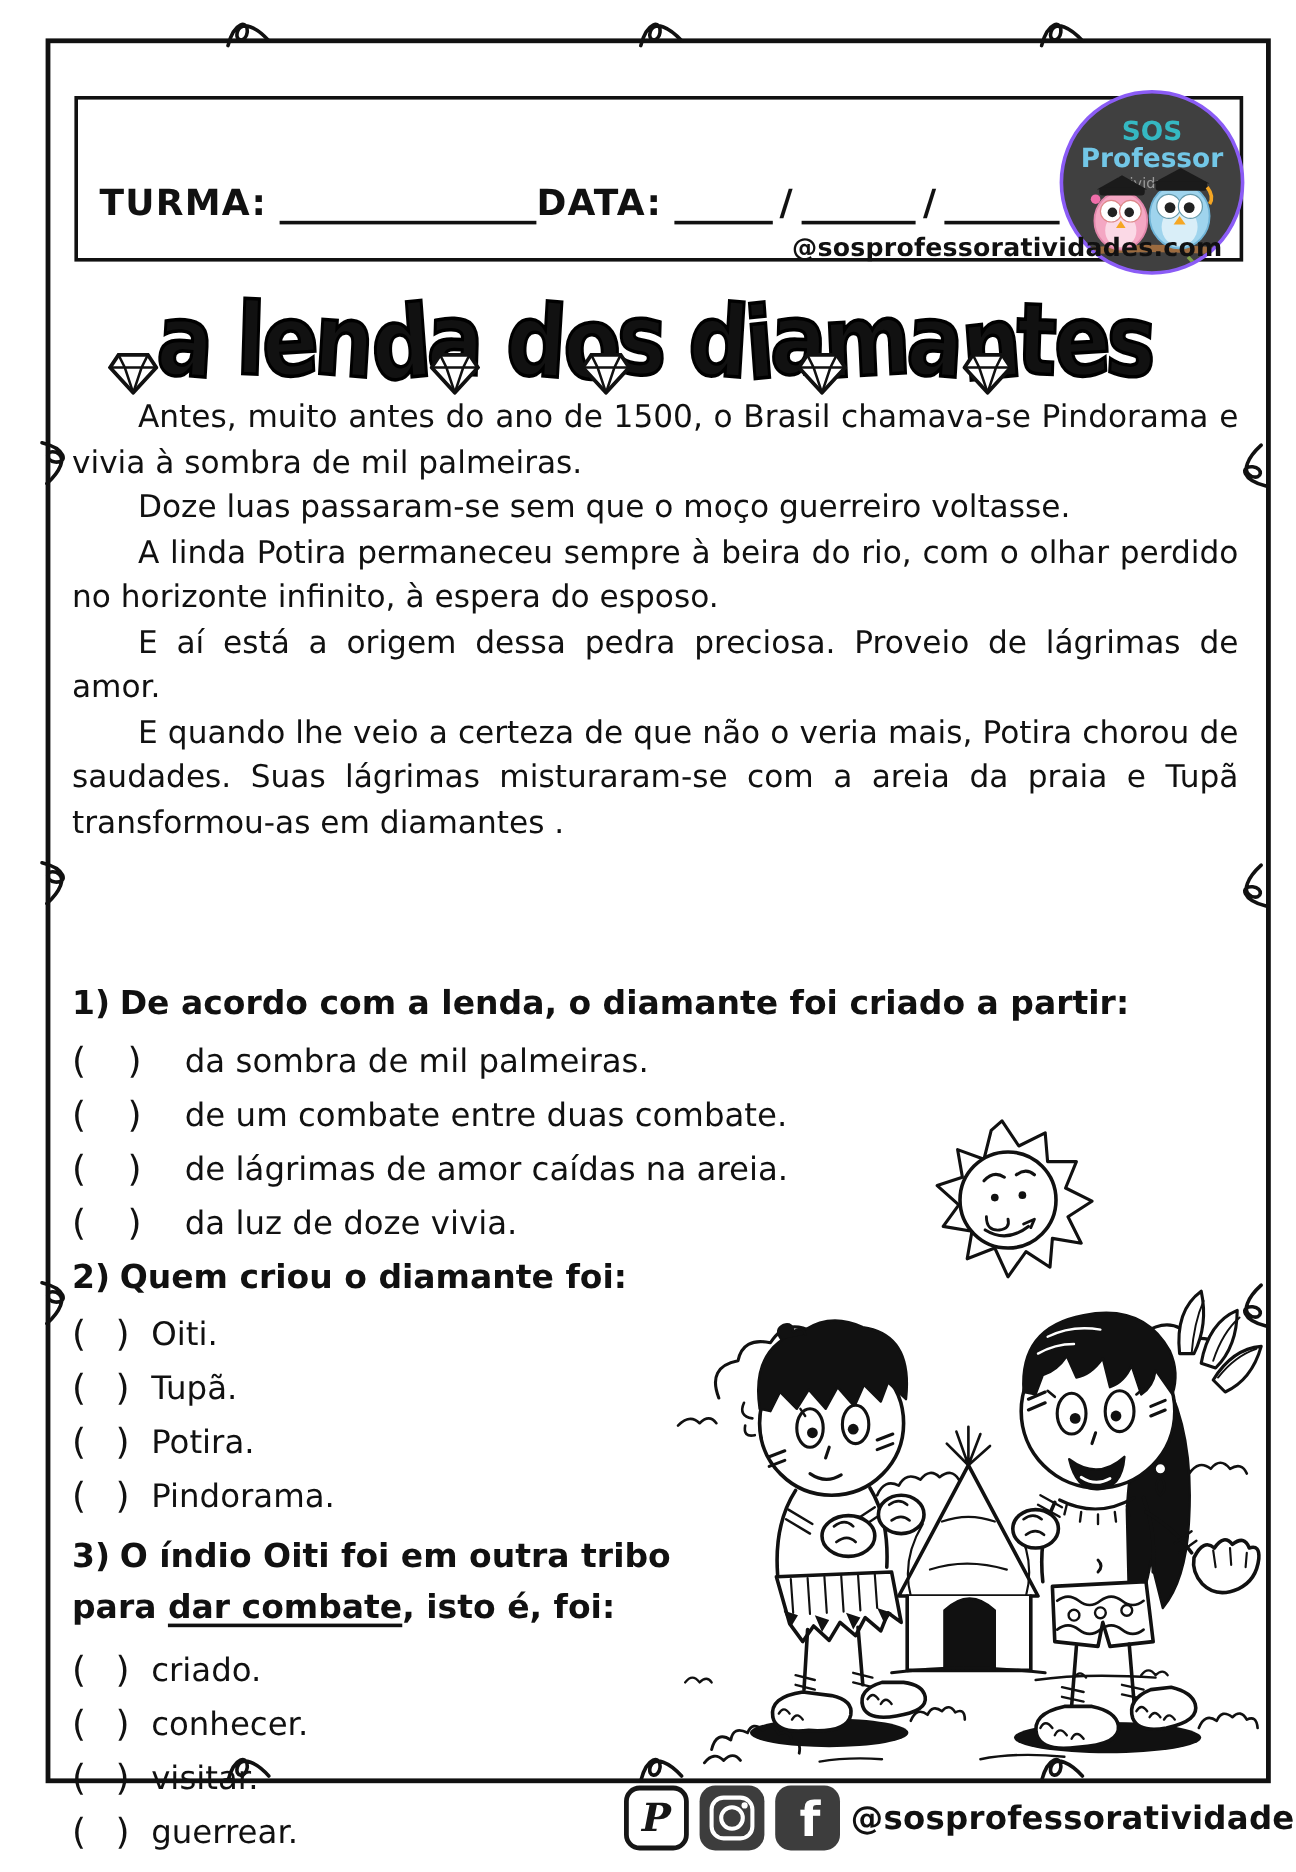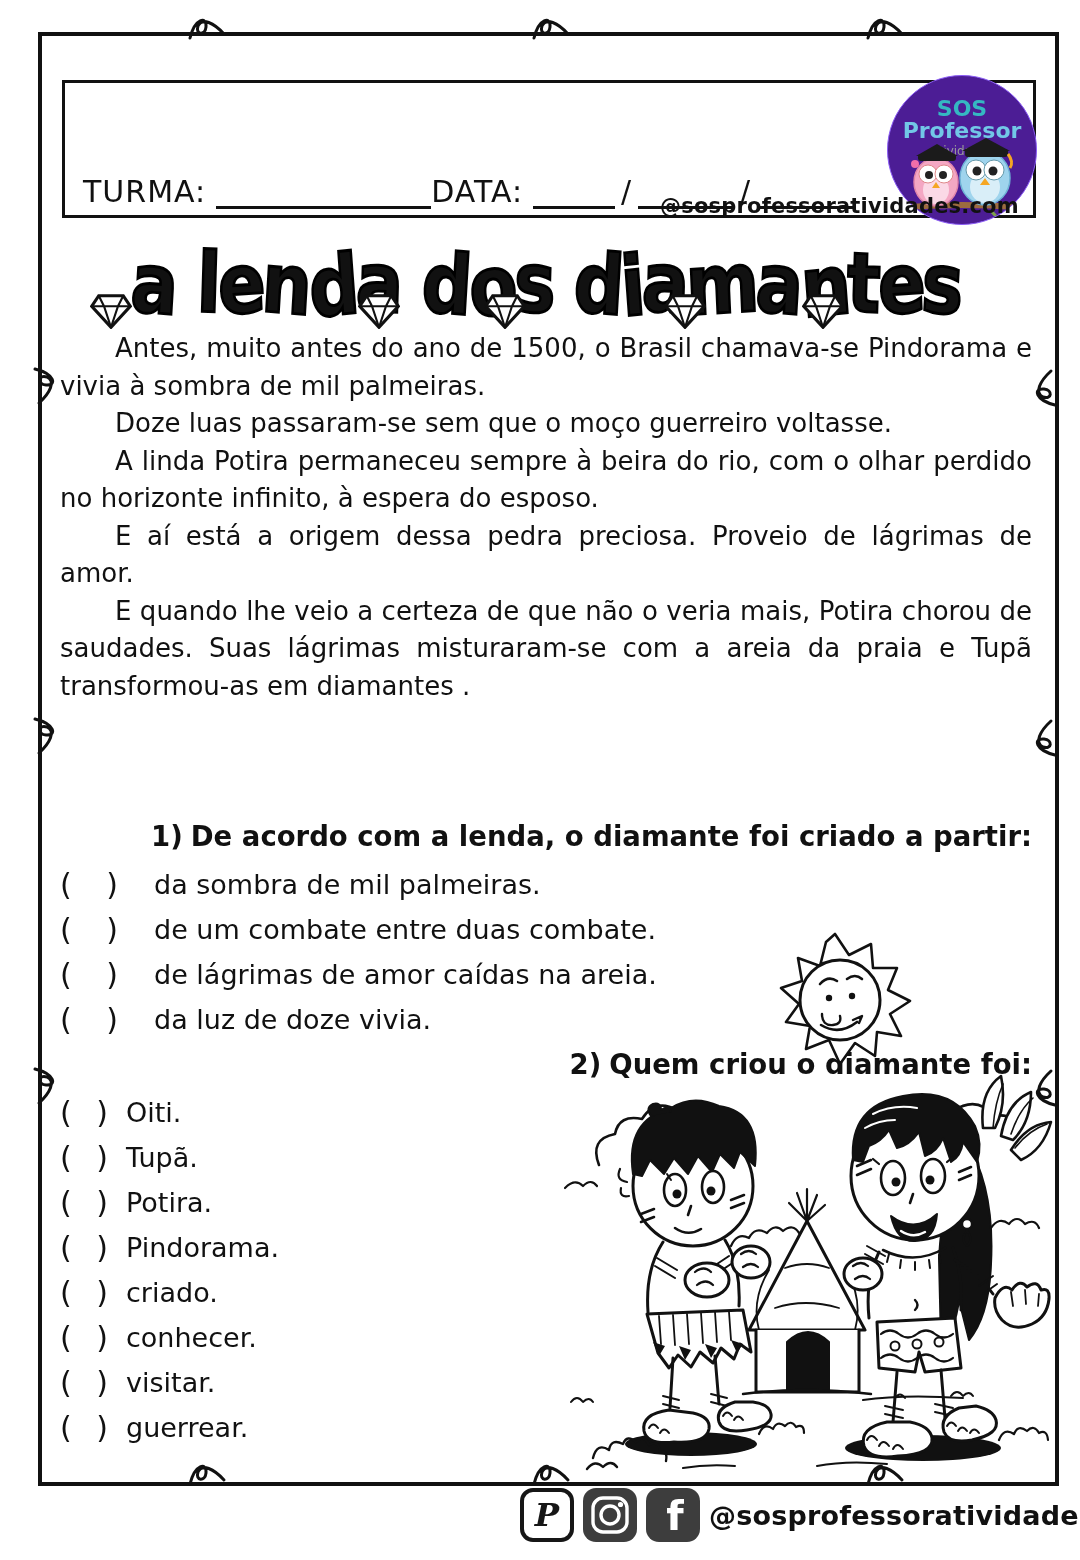--- a/index.html
+++ b/index.html
@@ -7,34 +7,34 @@
          font-family:"DejaVu Sans",sans-serif;color:#111;}
   
   .frame{position:absolute;left:38px;top:32px;width:1013px;height:1446px;border:4px solid #111;}
   .loop{position:absolute;width:40px;height:30px;}
   .loop svg{display:block;width:100%;height:100%;}
   
   .hdr-box{position:absolute;left:62px;top:80px;width:968px;height:132px;border:3px solid #111;background:#fff;}
   .hdr-row{position:absolute;left:18px;right:150px;display:flex;align-items:flex-end;
            font-size:30px;letter-spacing:1px;font-weight:500;}
   .hdr-row1{top:18px;height:38px;}
-  .hdr-row2{top:88px;height:38px;}
+  .hdr-row2{top:66px;height:38px;font-weight:bold;}
   .hdr-label{white-space:nowrap;margin-right:10px;}
   .blank{border-bottom:3px solid #111;height:30px;}
   .flex1{flex:1;}
   .w215{width:215px;}
   .w80{width:82px;}
   .w95{width:96px;}
   .slash{font-size:30px;margin:0 6px;}
   .data-label{margin-left:0;}
   .credit-line{position:absolute;left:660px;top:194px;width:312px;text-align:right;
                font-size:21px;font-weight:bold;letter-spacing:0.2px;}
   
   .logo{position:absolute;right:-4px;top:-8px;width:148px;height:148px;border-radius:50%;
-        background:#4c1d95;border:1px solid #8b5cf6;overflow:hidden;text-decoration:underline;}
+        background:#404040;border:3px solid #8b5cf6;overflow:hidden;text-decoration:underline;}
   .logo-txt{position:absolute;top:22px;width:100%;text-align:center;line-height:1;}
   .logo-sos{font-size:22px;font-weight:bold;color:#35b8c2;}
   .logo-prof{font-size:22px;font-weight:bold;color:#72c7e7;}
   .logo-ativ{display:block;font-size:12px;color:#9a9a9a;margin-top:3px;}
   .logo-owls{position:absolute;left:0;top:48px;width:148px;height:100px;}
   
   .title-wrap{position:absolute;left:60px;top:236px;width:972px;height:96px;text-align:center;}
   .title-text{font-family:"DejaVu Sans",sans-serif;font-weight:900;font-size:70px;
               letter-spacing:-3px;white-space:nowrap;display:inline-block;
               transform:scaleY(1.18);transform-origin:top center;
@@ -43,21 +43,21 @@
   .tl:nth-child(4n+1){transform:rotate(4deg);}
   .tl:nth-child(4n+2){transform:rotate(-5deg) translateY(2px);}
   .tl:nth-child(4n+3){transform:rotate(2deg) translateY(-1px);}
   .tl:nth-child(4n){transform:rotate(-3deg);}
   .diamond{position:absolute;width:42px;height:36px;bottom:2px;}
   
   .story{position:absolute;left:60px;top:330px;width:972px;font-size:26px;line-height:37.5px;}
   .story p{margin:0;text-indent:55px;text-align:justify;}
   
   .questions{position:absolute;left:60px;top:820px;width:972px;font-size:27px;}
-  .q-head{font-weight:bold;font-size:27.5px;margin:0 0 10px 0;text-align:right;}
+  .q-head{font-weight:bold;font-size:27.5px;margin:0 0 10px 0;}
   .q-head-3{width:520px;line-height:42px;margin-top:6px;}
   .q-num{margin-right:8px;}
   .underlined{text-decoration:underline;text-decoration-thickness:2.5px;text-underline-offset:5px;}
   .opt{display:flex;align-items:center;height:45px;}
   .parens{display:inline-flex;justify-content:space-between;font-size:30px;}
   .parens-wide{width:58px;margin-right:36px;}
   .parens-narrow{width:48px;margin-right:18px;}
   .q2opts .opt,.q3opts .opt{height:45px;}
   .q1opts{margin-bottom:6px;}
   
@@ -284,20 +284,21 @@
       </div>
       <div class="opt">
         <span class="parens parens-narrow">
             <span>(</span>
             <span>)</span>
           </span>
         <span>Pindorama.</span>
       </div>
     </div>
 
+    <p class="q-head q-head-3"><span class="q-num">3)</span><span>O índio Oiti foi em outra tribo para </span><span class="underlined">dar combate</span><span>, isto é, foi:</span></p>
     <div class="q3opts">
       <div class="opt">
         <span class="parens parens-narrow">
             <span>(</span>
             <span>)</span>
           </span>
         <span>criado.</span>
       </div>
       <div class="opt">
         <span class="parens parens-narrow">

